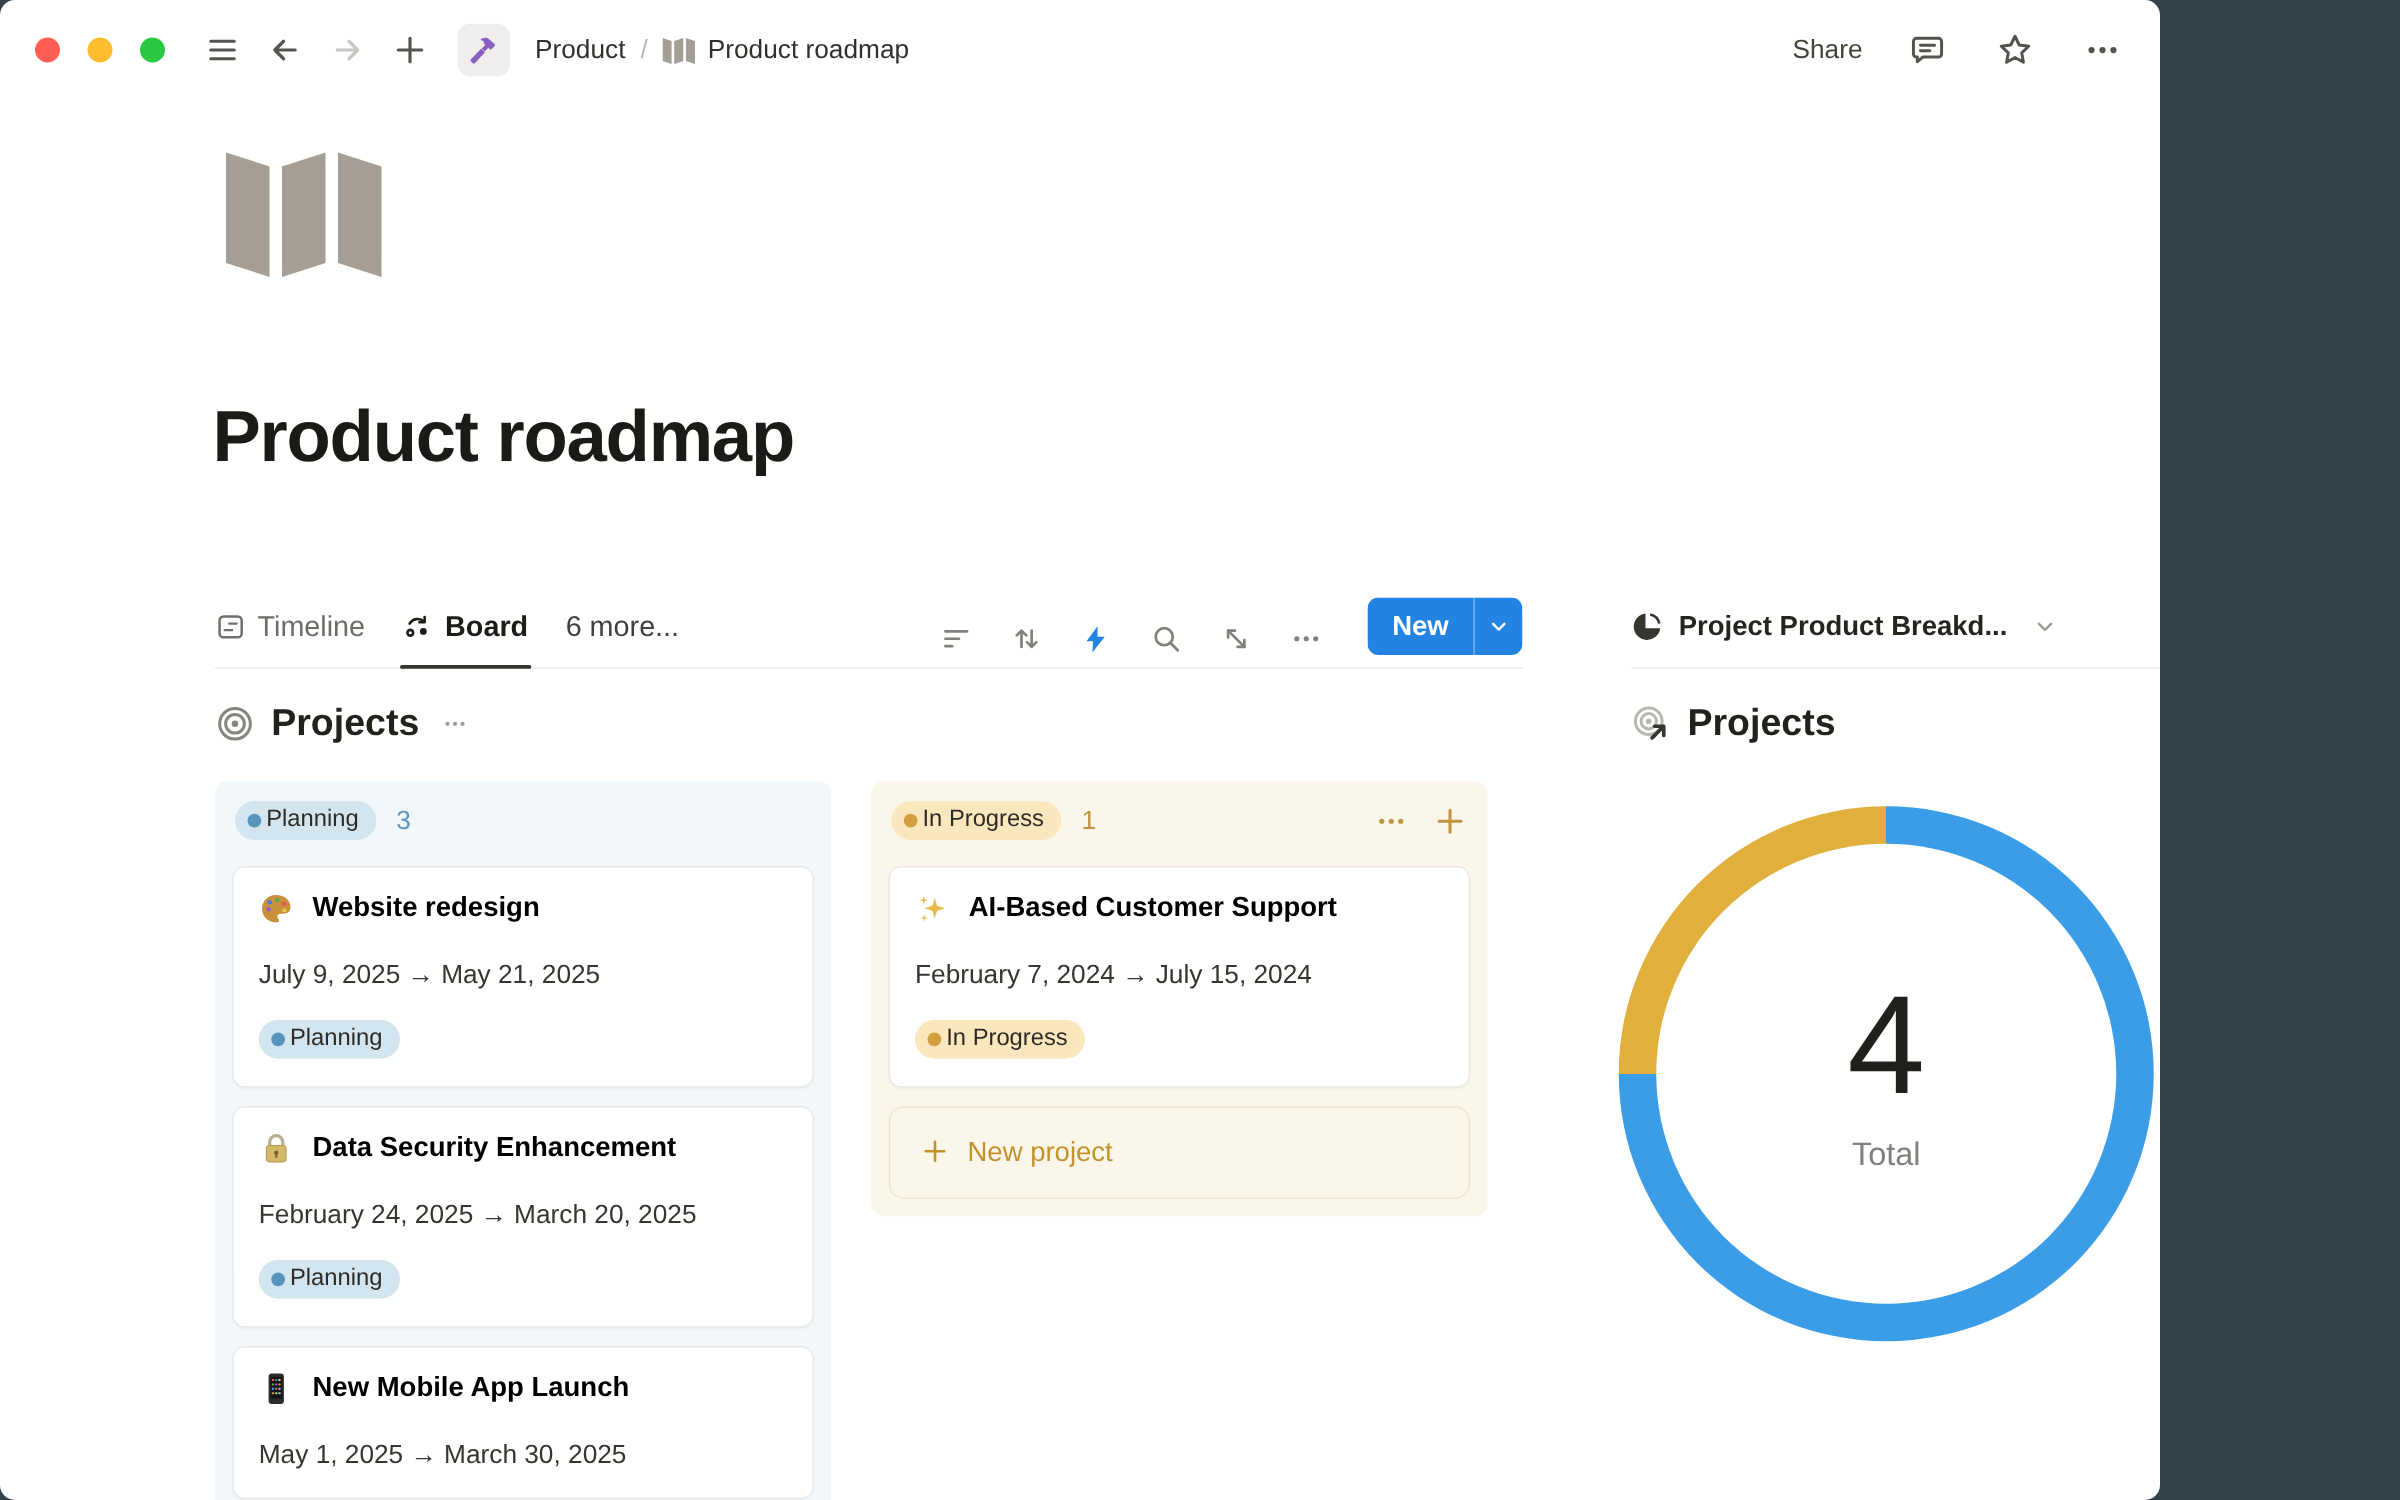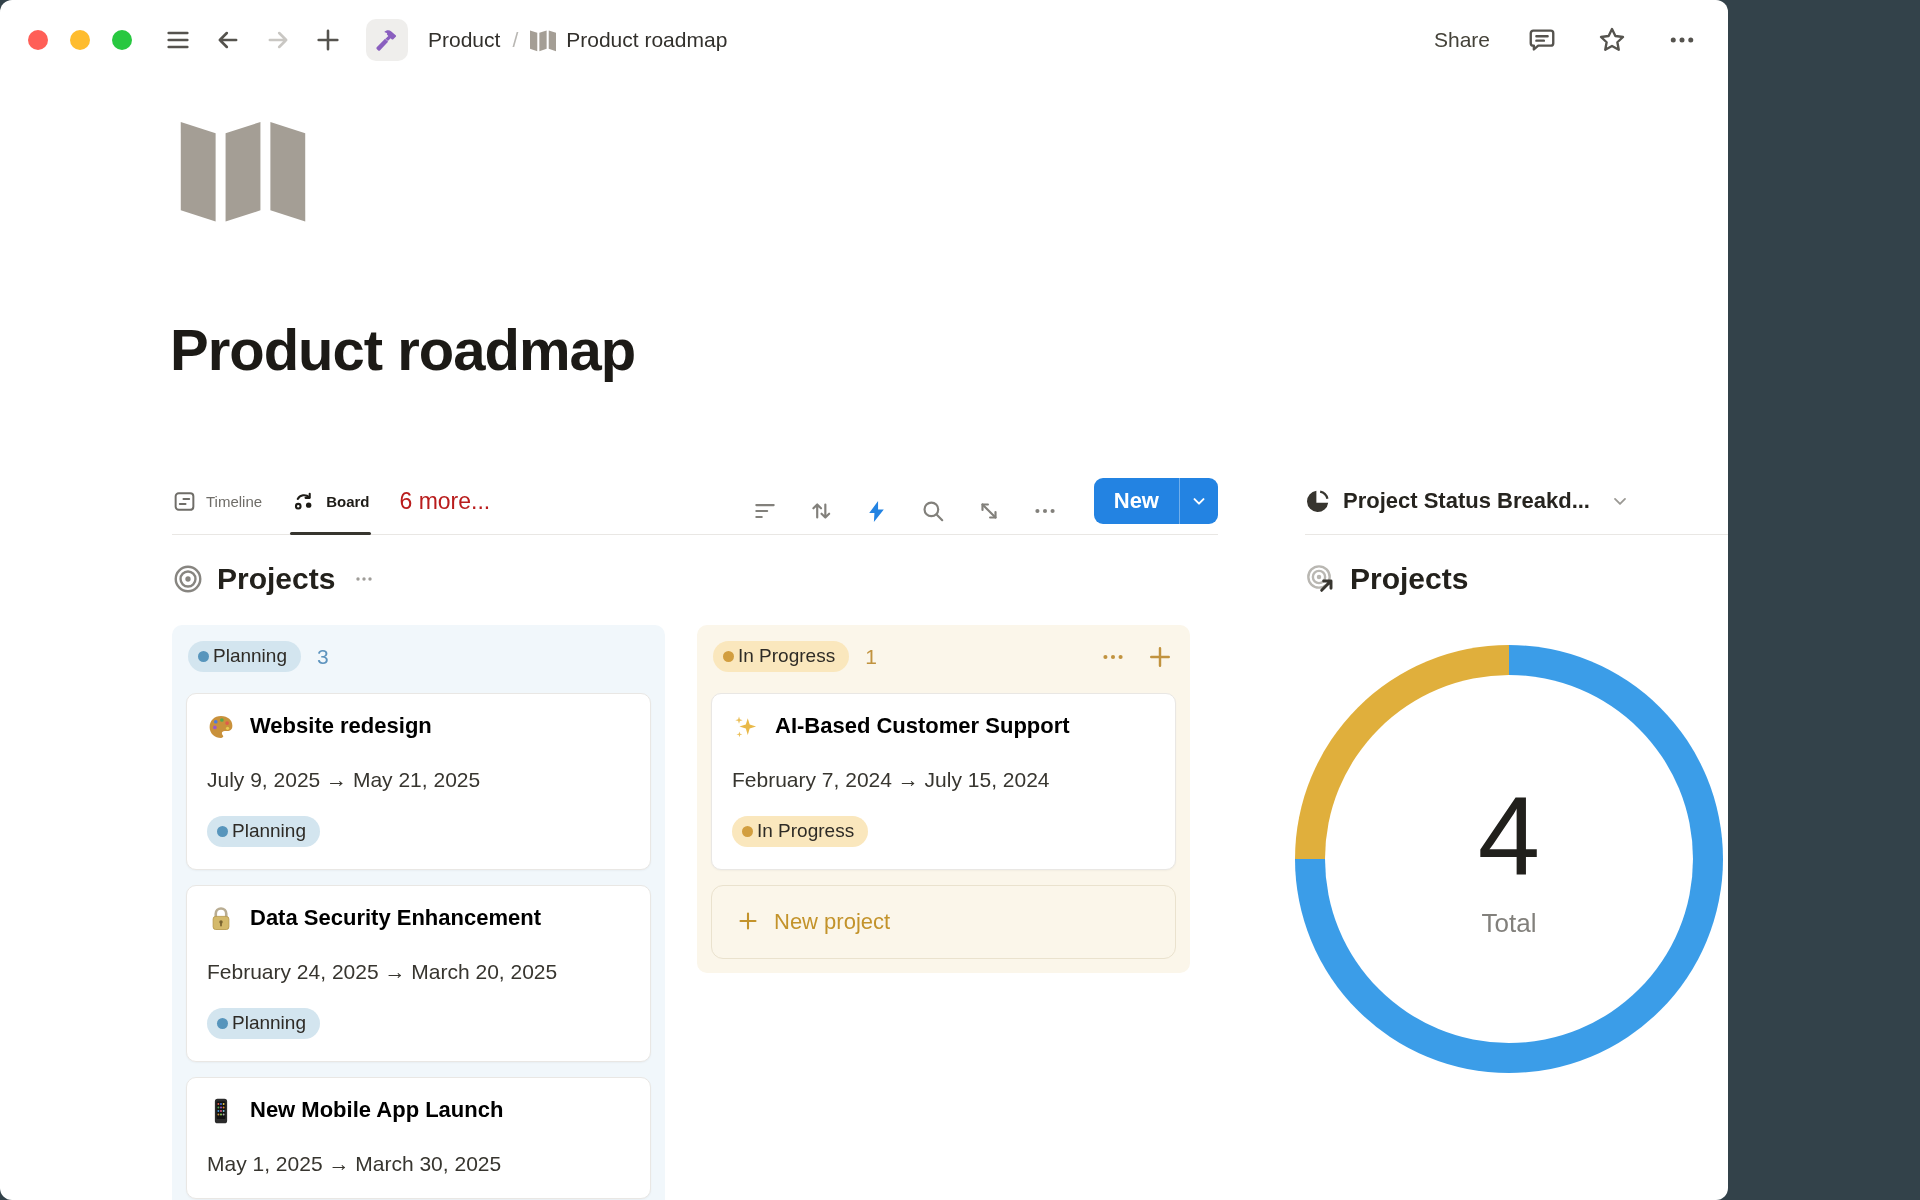--- a/index.html
+++ b/index.html
@@ -20,24 +20,24 @@
 
   
   .page-icon{position:absolute;left:178px;top:112px;width:130px;height:112px;}
   .page-title{position:absolute;left:170px;top:316px;font-size:58px;font-weight:700;letter-spacing:-1px;color:#1c1a16;margin:0;}
 
   
   .left-pane{position:absolute;left:172px;top:468px;width:1046px;}
   .right-pane{position:absolute;left:1305px;top:468px;width:474px;}
 
   .view-header{height:66px;display:flex;align-items:center;border-bottom:1px solid #e9e7e4;position:relative;}
-  .tab{height:100%;display:flex;align-items:center;gap:9px;position:relative;margin-right:30px;font-size:15px;color:#6f6d68;cursor:pointer;}
+  .tab{height:100%;display:flex;align-items:center;gap:9px;position:relative;margin-right:30px;font-size:23px;color:#6f6d68;cursor:pointer;}
   .tab.active{color:#1d1b16;font-weight:700;}
   .tab.active::after{content:"";position:absolute;left:-2px;right:-2px;bottom:-1px;height:3px;background:#37352f;border-radius:2px;}
-  .more-views{font-size:23px;color:#b91c1c;cursor:pointer;}
+  .more-views{font-size:23px;color:#404040;cursor:pointer;}
   .vh-tools{margin-left:auto;display:flex;align-items:flex-end;gap:30px;color:#82807b;}
   .vh-tools .ticon{width:26px;height:26px;display:flex;align-items:center;justify-content:center;cursor:pointer;}
   .new-btn{display:flex;align-items:stretch;height:46px;border-radius:9px;overflow:hidden;margin-left:6px;cursor:pointer;}
   .new-btn .nb-main{background:var(--accent);color:#fff;font-size:22px;font-weight:600;display:flex;align-items:center;padding:0 20px;}
   .new-btn .nb-arrow{background:var(--accent);border-left:1px solid rgba(255,255,255,.35);display:flex;align-items:center;justify-content:center;width:38px;color:#fff;}
 
   .section-head{display:flex;align-items:center;gap:13px;margin-top:18px;height:52px;}
   .section-title{font-size:30px;font-weight:700;color:#23211c;}
   .head-dots{color:#9f9d99;margin-left:4px;cursor:pointer;}
 
@@ -386,21 +386,21 @@
 
   <div class="right-pane">
     <div class="view-header">
       <div class="chart-selector">
         <span>
           <svg width="26" height="26" viewBox="0 0 24 24">
             <path fill="#37352f" d="M10.5 2.6A9.8 9.8 0 1 0 21.4 13.5L10.5 13.5 Z"></path>
             <path fill="none" stroke="#37352f" stroke-width="2" d="M14 3.3a8.6 8.6 0 0 1 6.7 6.7"></path>
             </svg>
         </span>
-        <span class="lbl">Project Status Breakd...</span>
+        <span class="lbl">Project Product Breakd...</span>
         <span style="color:#9b9994;display:flex;margin-left:8px;">
           <svg width="20" height="20" viewBox="0 0 24 24" stroke="currentColor" stroke-width="2.2" stroke-linecap="round" stroke-linejoin="round" fill="none">
             <path d="M6 9.5l6 6 6-6"></path>
             </svg>
         </span>
       </div>
     </div>
 
     <div class="section-head">
       <span>

